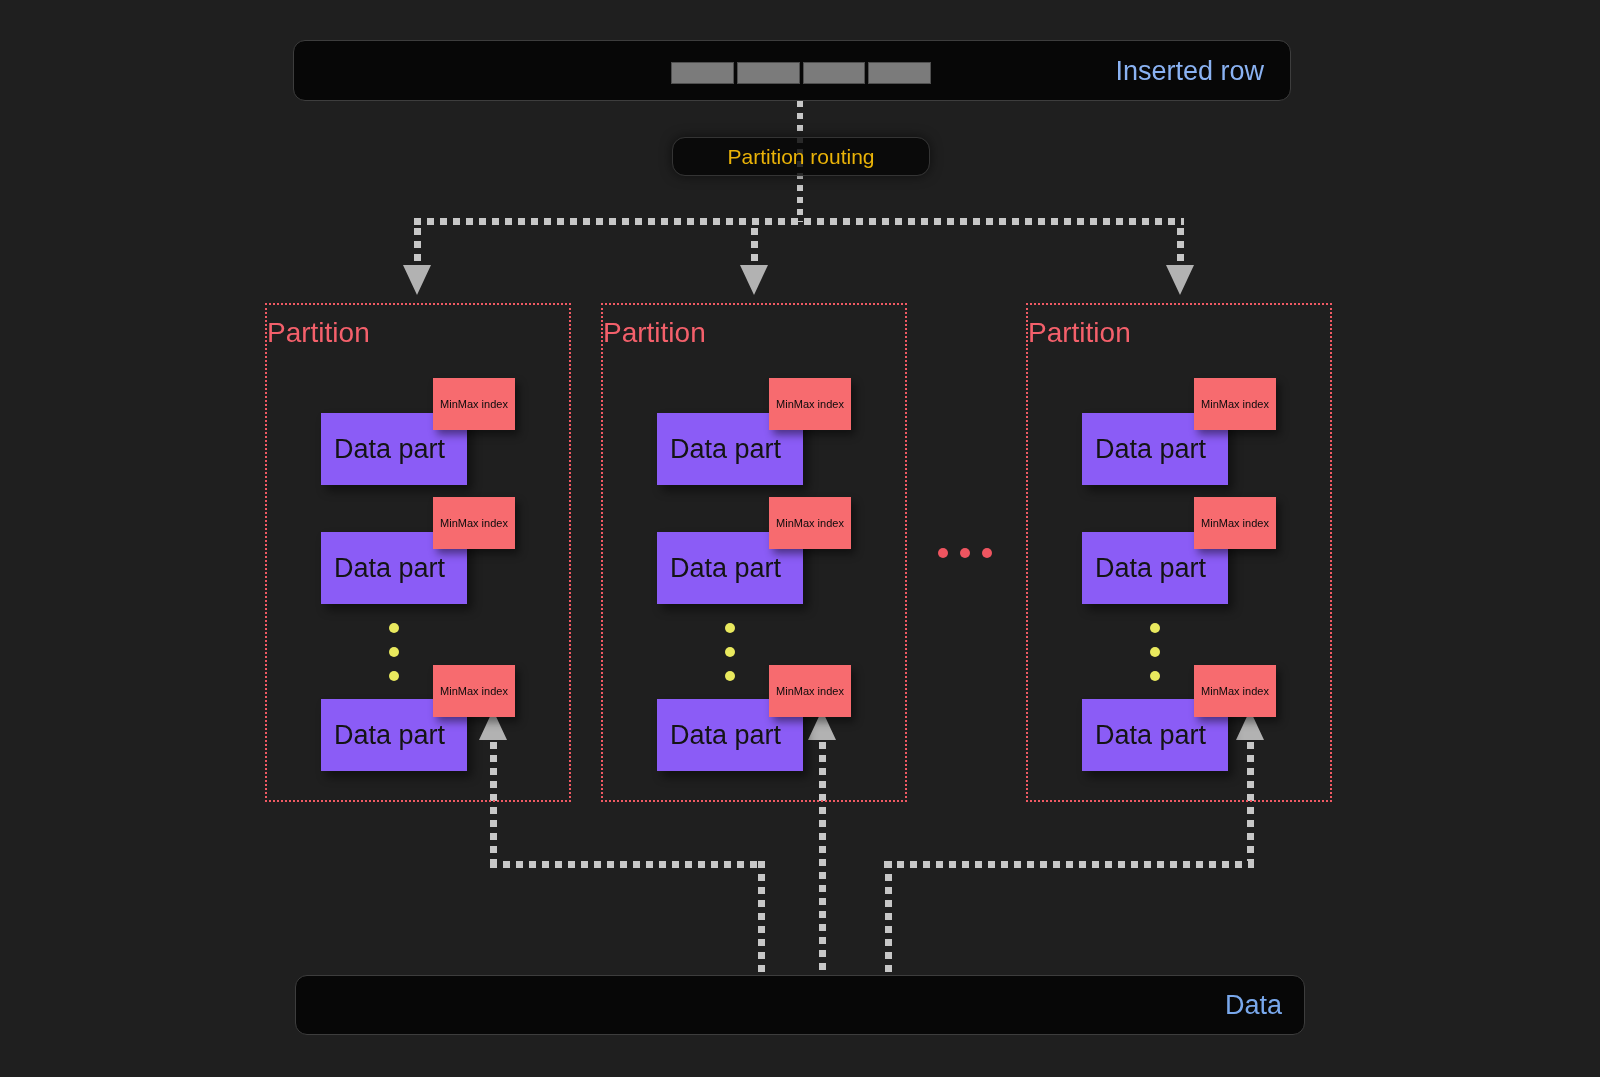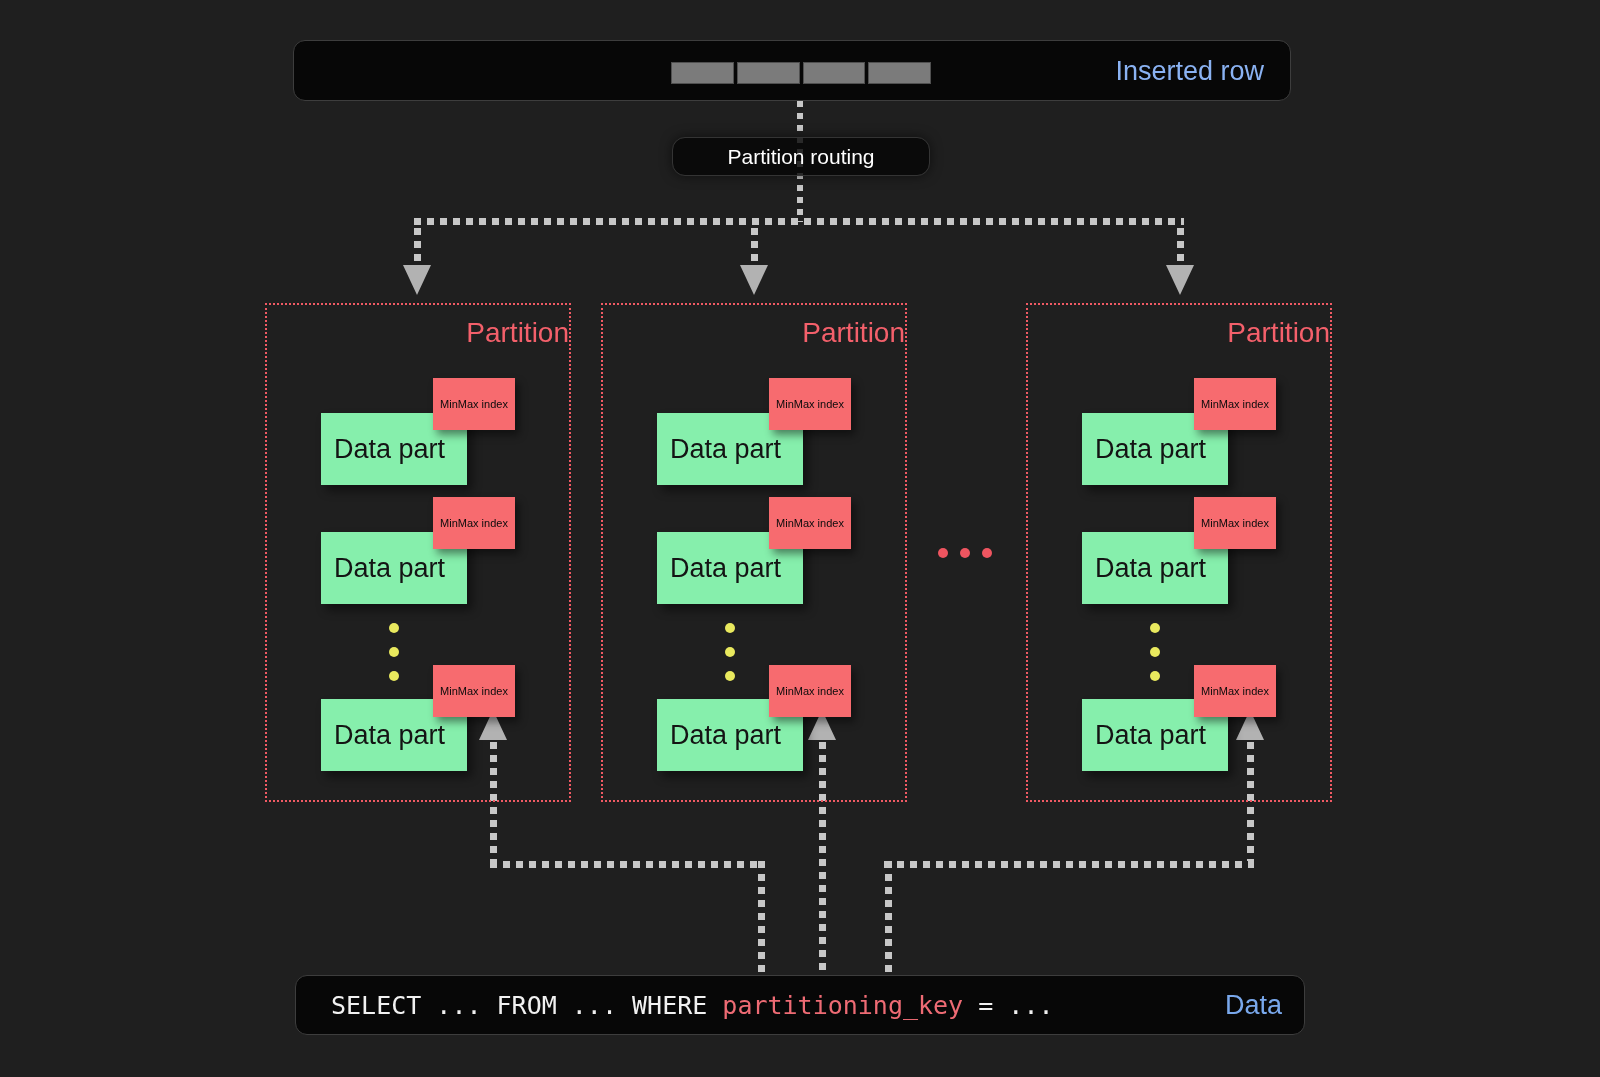--- a/index.html
+++ b/index.html
@@ -20,28 +20,28 @@
   
   .dv{position:absolute;width:7px;background-image:repeating-linear-gradient(to bottom,#c7c7c7 0 7px,transparent 7px 13px);}
   .dh{position:absolute;height:7px;background-image:repeating-linear-gradient(to right,#c7c7c7 0 7px,transparent 7px 13px);}
   .dv.thin{width:6px;background-image:repeating-linear-gradient(to bottom,#c7c7c7 0 6px,transparent 6px 12px);}
   
   .arrow-down{position:absolute;width:28px;height:30px;background:#b2b2b2;clip-path:polygon(0 0,100% 0,50% 100%);}
   .arrow-up{position:absolute;width:28px;height:30px;background:#b2b2b2;clip-path:polygon(50% 0,100% 100%,0 100%);}
   
   .pill{
     position:absolute;background:rgba(6,6,6,0.82);border:1px solid #343434;border-radius:13px;
-    color:#ffffff;font-size:21px;display:flex;align-items:center;justify-content:center;
+    color:#eab308;font-size:21px;display:flex;align-items:center;justify-content:center;
     z-index:3;box-shadow:0 0 12px rgba(0,0,0,0.55);
   }
   
   .partition{position:absolute;top:303px;width:306px;height:499px;border:2px dotted #f05a64;}
-  .ptitle{position:absolute;top:12px;left:0;width:100%;text-align:right;color:#f4606b;font-size:28px;}
+  .ptitle{position:absolute;top:12px;left:0;width:100%;text-align:left;color:#f4606b;font-size:28px;}
   .datapart{
-    position:absolute;left:54px;width:146px;height:72px;background:#86efac;
+    position:absolute;left:54px;width:146px;height:72px;background:#8b5cf6;
     display:flex;align-items:center;padding-left:13px;color:#141414;font-size:27px;
     box-shadow:5px 6px 9px rgba(0,0,0,0.45);z-index:1;
   }
   .minmax{
     position:absolute;left:166px;width:82px;height:52px;background:#f76b6f;
     display:flex;align-items:center;justify-content:center;text-align:center;
     color:#0b0b0b;font-size:11px;line-height:1.18;
     box-shadow:4px 5px 8px rgba(0,0,0,0.45);z-index:2;
   }
   .ydots{position:absolute;left:122px;display:flex;flex-direction:column;gap:14px;}
@@ -143,17 +143,16 @@
         <i></i>
         <i></i>
         <i></i>
       </div>
     <div class="minmax" style="top:360px;">MinMax index</div>
     <div class="datapart" style="top:394px;">Data part</div>
   </div>
 
 
   <div class="darkbox" style="left:295px;top:975px;width:1010px;height:60px;z-index:2;">
-    <div class="code"><span>SELECT ... FROM ... WHERE </span><span class="key">partitioning_key</span><span> = ...</span></div>
     <div class="blue-label" style="right:22px;color:#79a8ec;">Data</div>
   </div>
 
 </div>
 
 </body></html>

